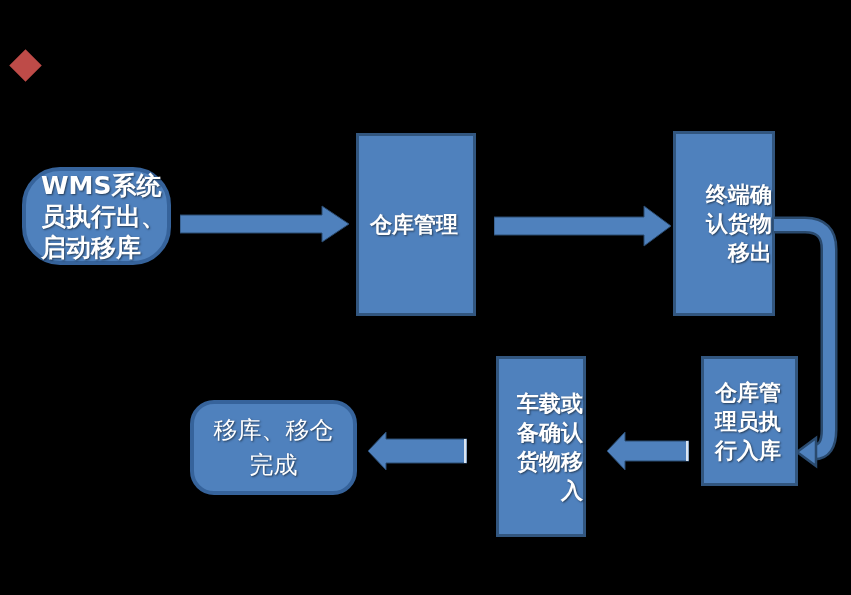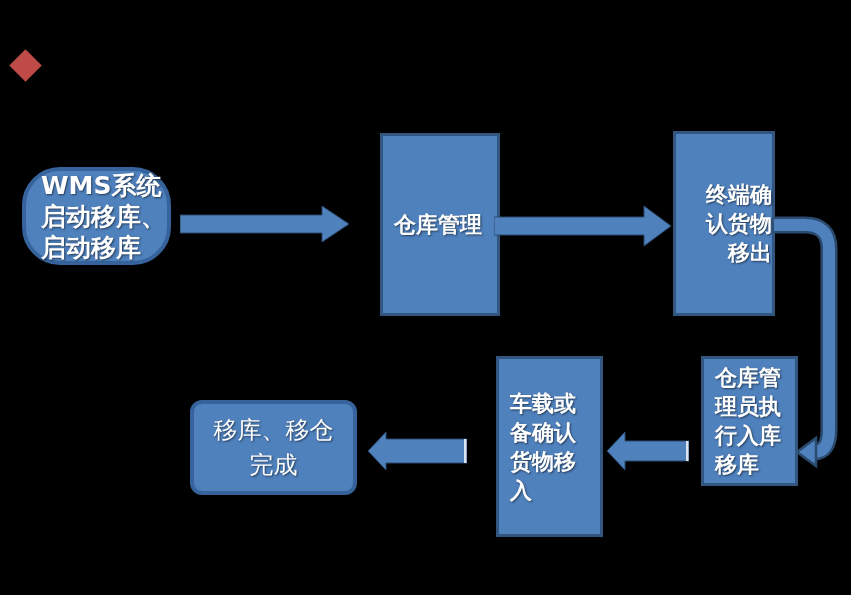--- a/index.html
+++ b/index.html
@@ -19,41 +19,41 @@
   }
   .rect{
     border:3px solid #32567f;font-size:22px;font-weight:bold;
     line-height:29px;padding-left:11px;
   }
   .rounded{border:4px solid #36639b;}
   #node-start{
     left:22px;top:139px;width:149px;height:98px;border-radius:38px;
     font-size:25px;font-weight:bold;line-height:31px;padding-left:15px;
   }
-  #node-outbound{left:380px;top:105px;width:120px;height:183px;}
+  #node-outbound{left:356px;top:105px;width:120px;height:183px;}
   #node-terminal{left:673px;top:103px;width:102px;height:185px;text-align:right;}
   #node-inbound{left:701px;top:328px;width:97px;height:130px;}
-  #node-device{left:496px;top:328px;width:107px;height:181px;}
+  #node-device{left:496px;top:328px;width:90px;height:181px;align-items:flex-end;}
   #node-end{
-    left:190px;top:372px;width:167px;height:95px;border-radius:12px;
+    left:190px;top:372px;width:167px;height:95px;border-radius:24px;
     font-size:24px;font-weight:normal;line-height:35px;text-align:center;
     padding-left:0;
   }
   .arrow{position:absolute;}
 </style>
 </head>
 <body>
 
 <div class="stage">
 
   <div class="diamond"></div>
 
   <div class="node rounded" id="node-start">
     <div>WMS系统</div>
-    <div>启动移库、</div>
+    <div>员执行出、</div>
     <div>启动移库</div>
   </div>
 
   <svg class="arrow" style="left:180px;top:177px" width="170" height="38">
     <polygon points="0,10 142,10 142,1 169,19 142,37 142,28 0,28" fill="#4f81bd" stroke="#2a4a6e" stroke-width="1"></polygon>
   </svg>
 
   <div class="node rect" id="node-outbound">
     <div>仓库管理</div>
   </div>
@@ -71,21 +71,20 @@
   <svg class="arrow" style="left:770px;top:183px" width="81" height="264">
     <path d="M4 14 L35 14 Q59 14 59 38 L59 219 Q59 241 44 241" fill="none" stroke="#2a4a6e" stroke-width="17" stroke-linejoin="round"></path>
     <path d="M4 14 L35 14 Q59 14 59 38 L59 219 Q59 241 44 241" fill="none" stroke="#4f81bd" stroke-width="12" stroke-linejoin="round"></path>
     <polygon points="46,227 46,255 27,241" fill="#4f81bd" stroke="#2a4a6e" stroke-width="2.5"></polygon>
   </svg>
 
   <div class="node rect" id="node-inbound">
     <div>仓库管</div>
     <div>理员执</div>
     <div>行入库</div>
-    <div>移库</div>
   </div>
 
   <svg class="arrow" style="left:605px;top:403px" width="84" height="40">
     <polygon points="84,10 20,10 20,1 2,20 20,39 20,30 84,30" fill="#4f81bd" stroke="#2a4a6e" stroke-width="1"></polygon>
     <rect x="81" y="10" width="2.5" height="20" fill="#dbe5f1"></rect>
   </svg>
 
   <div class="node rect" id="node-device">
     <div>车载或</div>
     <div>备确认</div>

